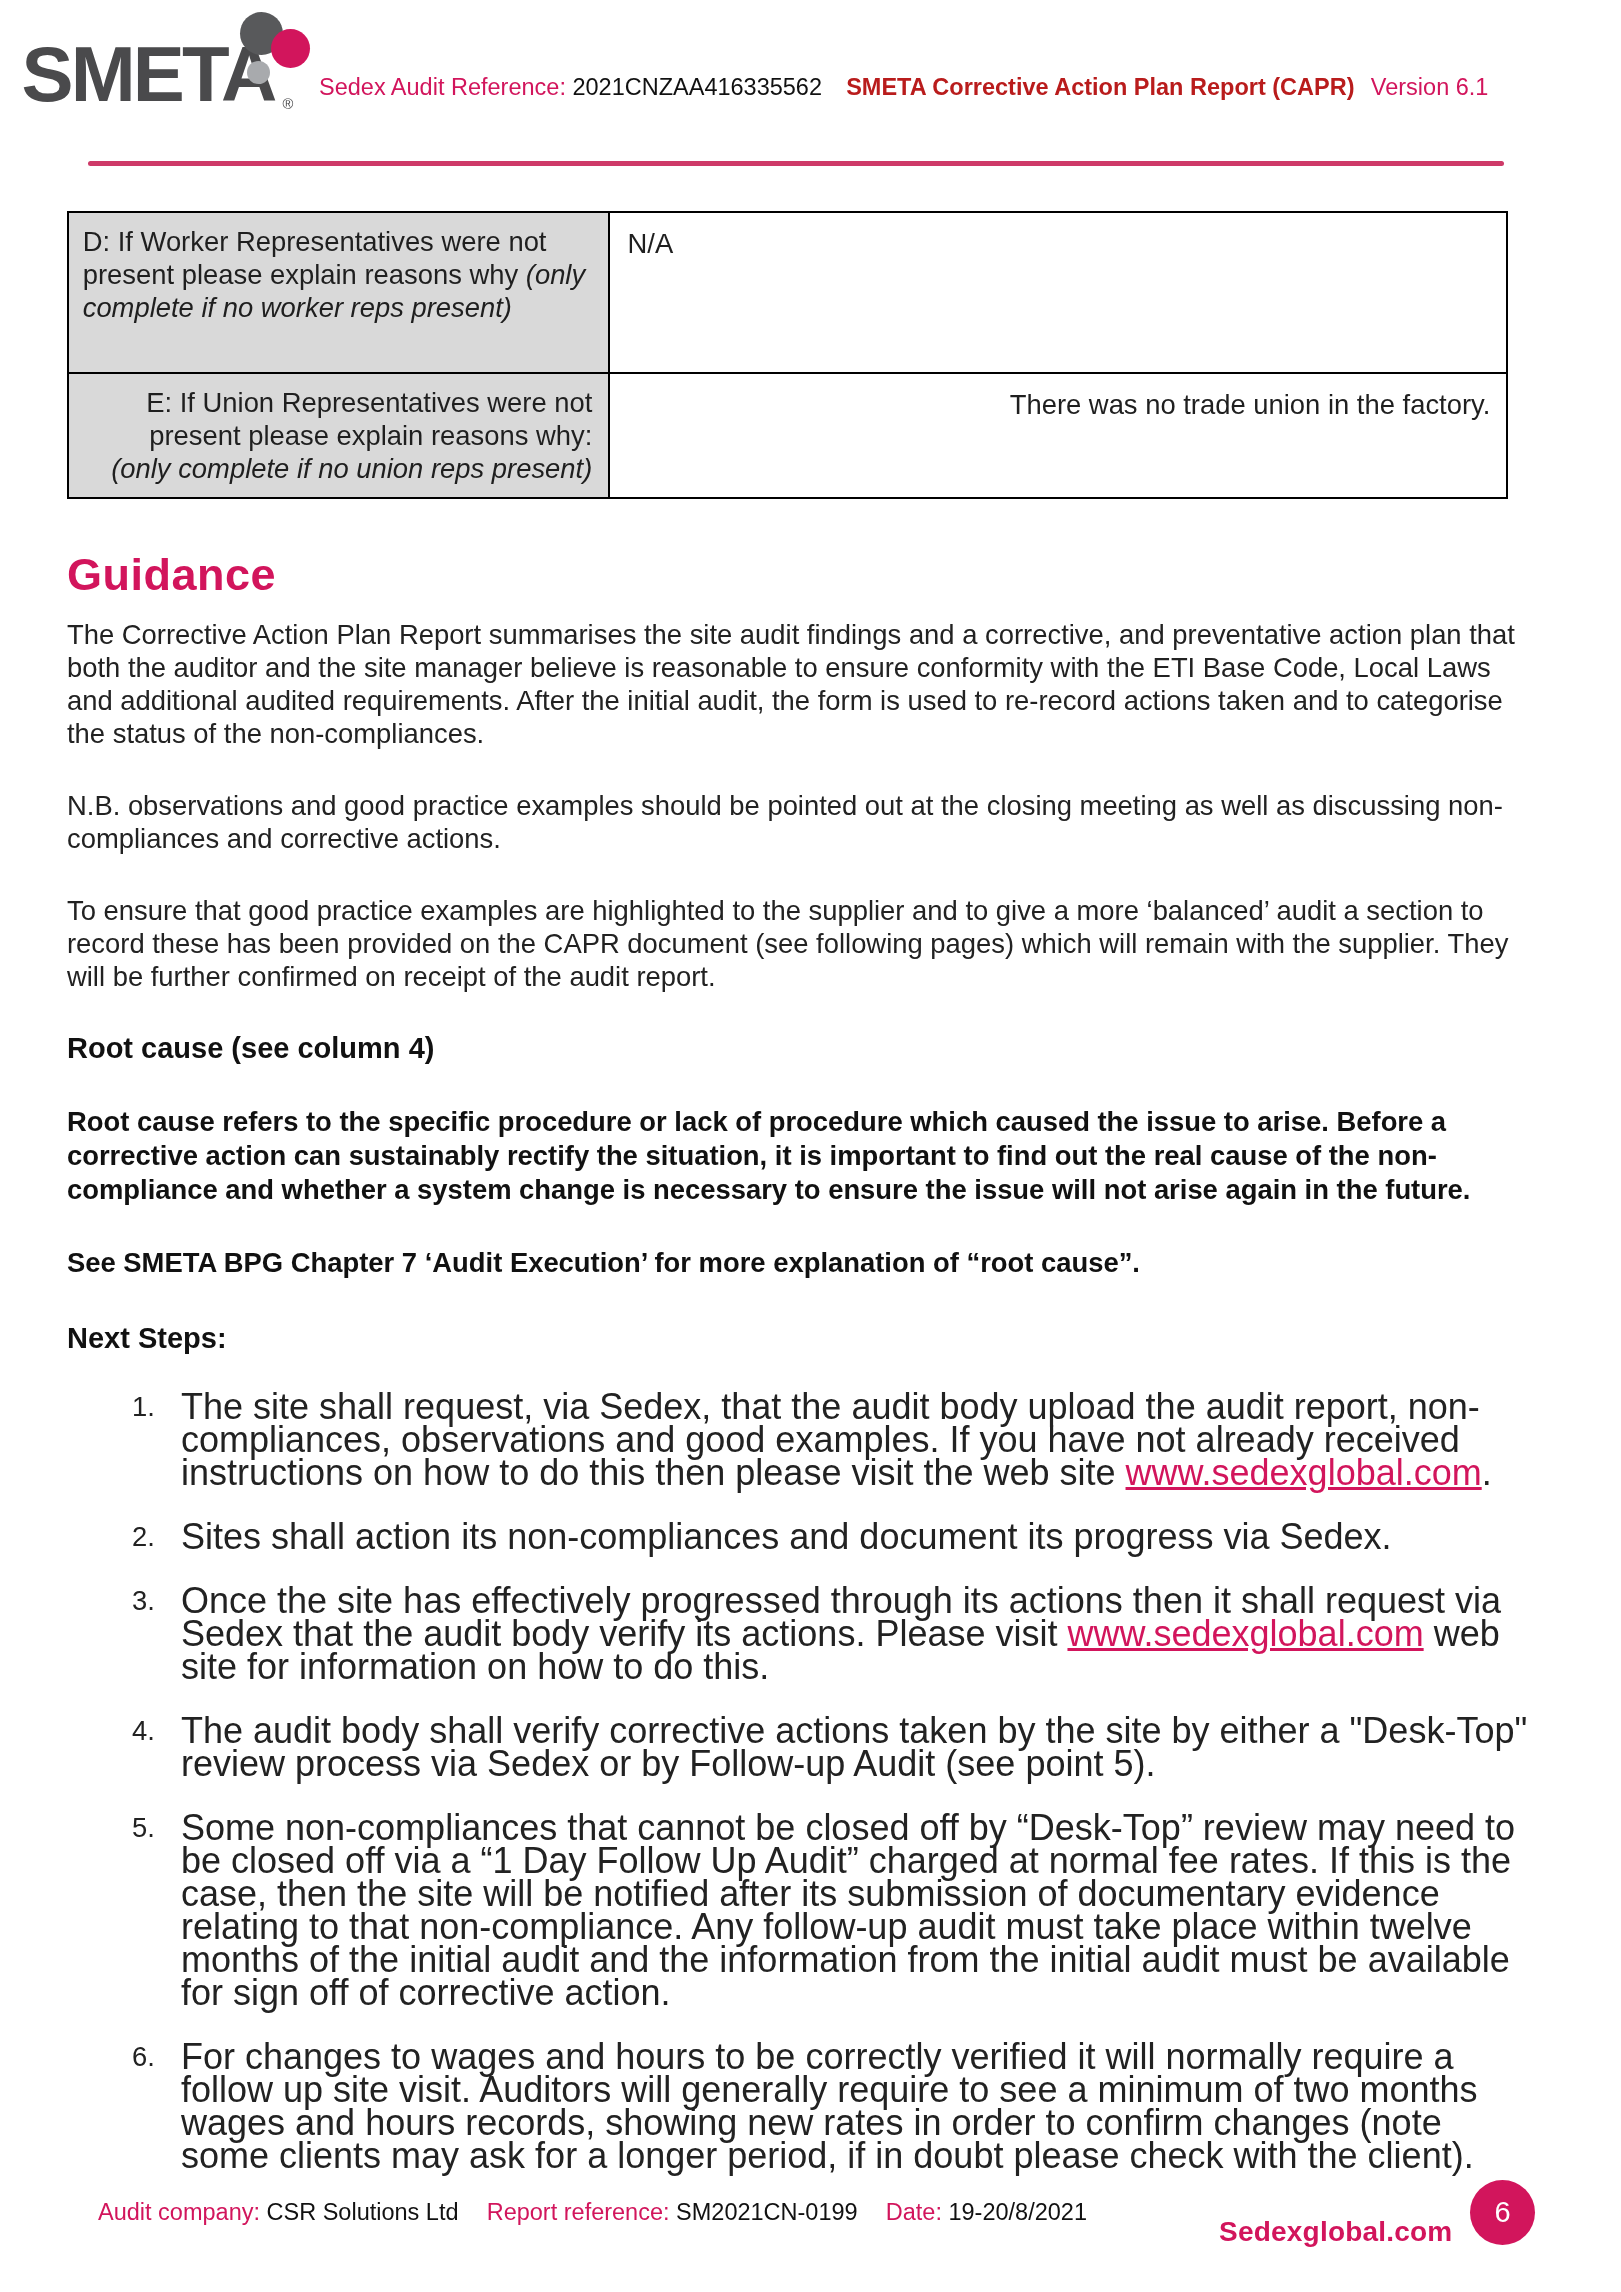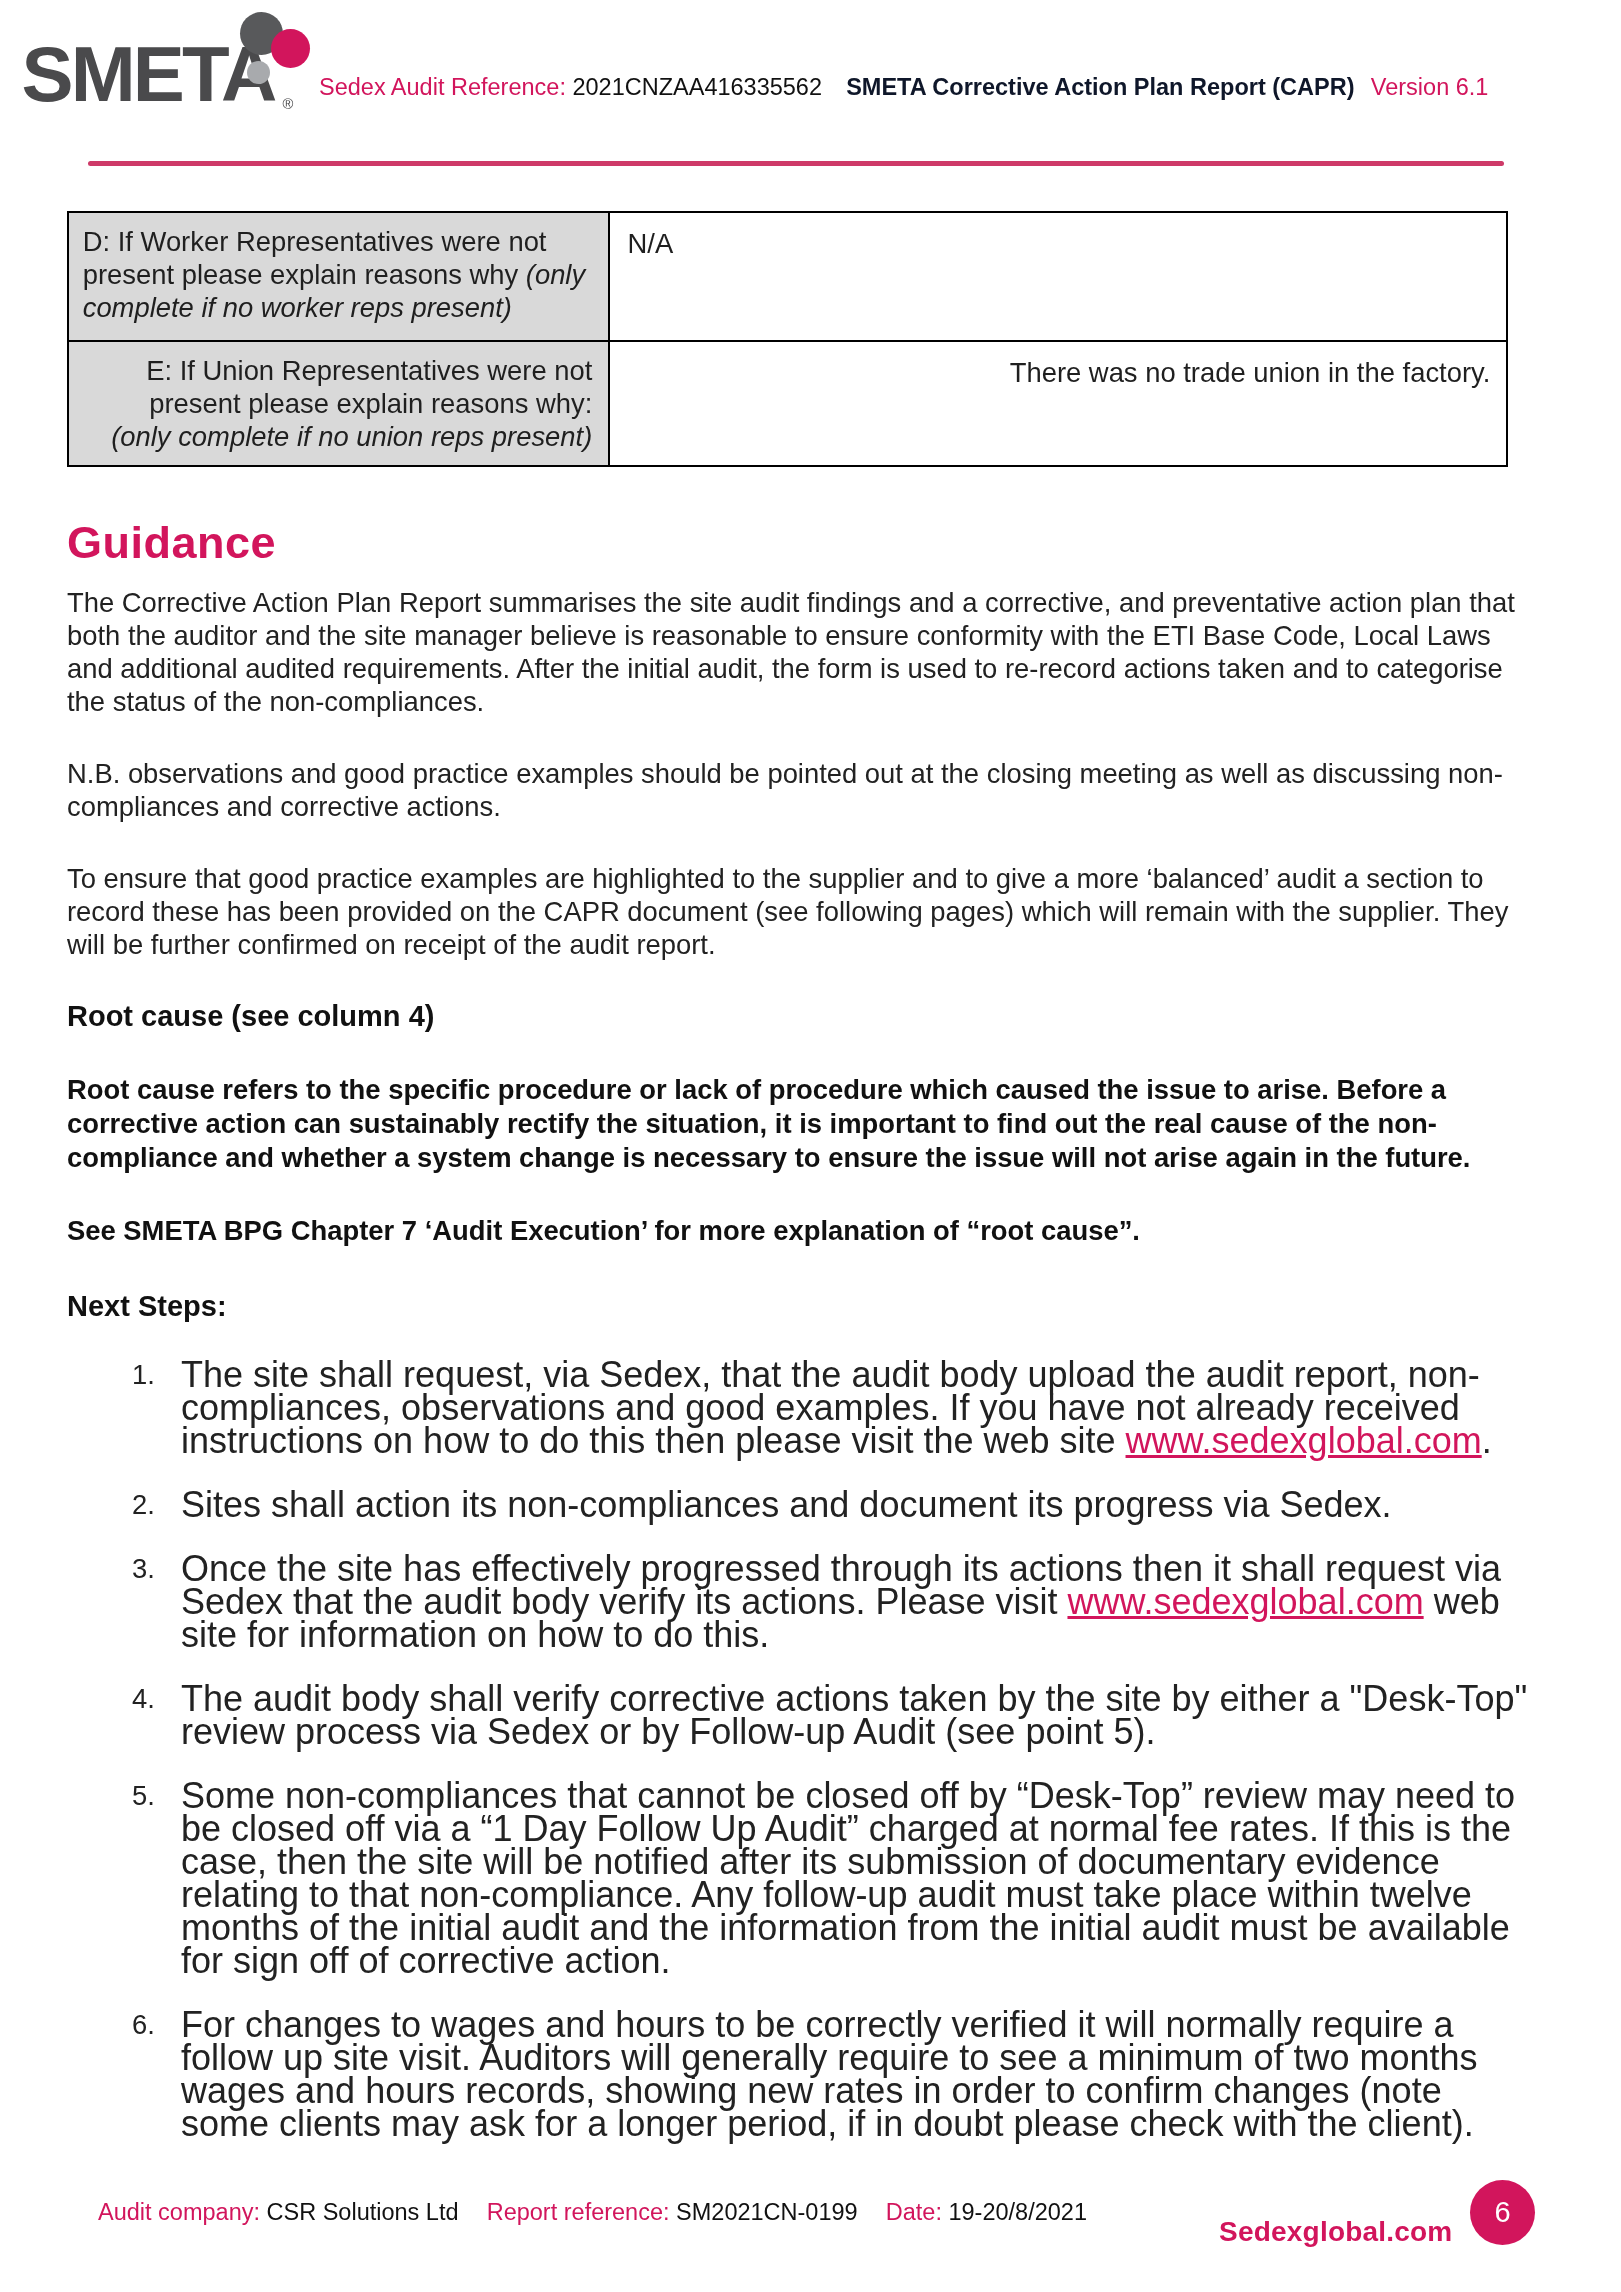--- a/index.html
+++ b/index.html
@@ -13,36 +13,36 @@
                letter-spacing:-2.9px; color:#4a4a4c; }
   .logo-reg { position:absolute; left:261px; top:90px; font-size:14.7px; color:#4a4a4c; }
   .dot { position:absolute; border-radius:50%; }
   .dot-big  { left:218px; top:5.9px;  width:43px; height:43px; background:#58595b; z-index:1; }
   .dot-pink { left:249px; top:23.5px; width:39px; height:39px; background:#d2155c; z-index:2; }
   .dot-sm   { left:225px; top:55px; width:23.5px; height:23.5px; background:#a8aaad; z-index:0; }
 
   .ref-line { position:absolute; left:319px; top:74px; font-size:23.5px; white-space:nowrap; }
   .ref-label { color:#d2155c; }
   .ref-value { color:#111; padding-right:17.6px; }
-  .ref-title { color:#0f172a; font-weight:700; padding-right:9.8px; }
+  .ref-title { color:#b91c1c; font-weight:700; padding-right:9.8px; }
   .ref-version { color:#d2155c; }
 
   .header-rule { position:absolute; left:88px; top:161px; width:1416px; height:4.9px;
                  background:#ce3a68; border-radius:2.9px; }
 
   
   .content { position:absolute; left:67px; top:211px; width:1465px; }
 
   table.reps { border-collapse:collapse; width:1441px; table-layout:fixed; }
   table.reps td { border:2.9px solid #000; vertical-align:top;
                   font-size:27.4px; line-height:33px; }
   td.cell-label { width:541px; background:#d9d9d9; padding:11.8px 15.7px 11.8px 13.7px; }
   td.cell-value { padding:13.7px 15.7px 11.8px 17.6px; }
   .note-italic { font-style:italic; }
-  tr.row-d td { height:129px; }
+  tr.row-d td { height:161px; }
   tr.row-e td { height:120px;text-align:right; }
 
   .guidance-h { margin:51px 0 19.6px 0; font-size:45px; line-height:49px;
                 font-weight:800; color:#d2155c; letter-spacing:0.5px; }
 
   .para { font-size:27.4px; line-height:33px; margin-bottom:39px; color:#222; }
   .sub-h { font-size:29px; line-height:33px; font-weight:700; color:#111; margin-bottom:40px; }
   .bold-para { font-size:27.4px; line-height:34px; font-weight:700; color:#111; margin-bottom:39px; }
   .bpg { font-size:27.4px; line-height:33px; font-weight:700; color:#111; margin-bottom:43px; }
   .next-steps-h { font-size:29px; font-weight:700; color:#111; margin-bottom:35px; }

